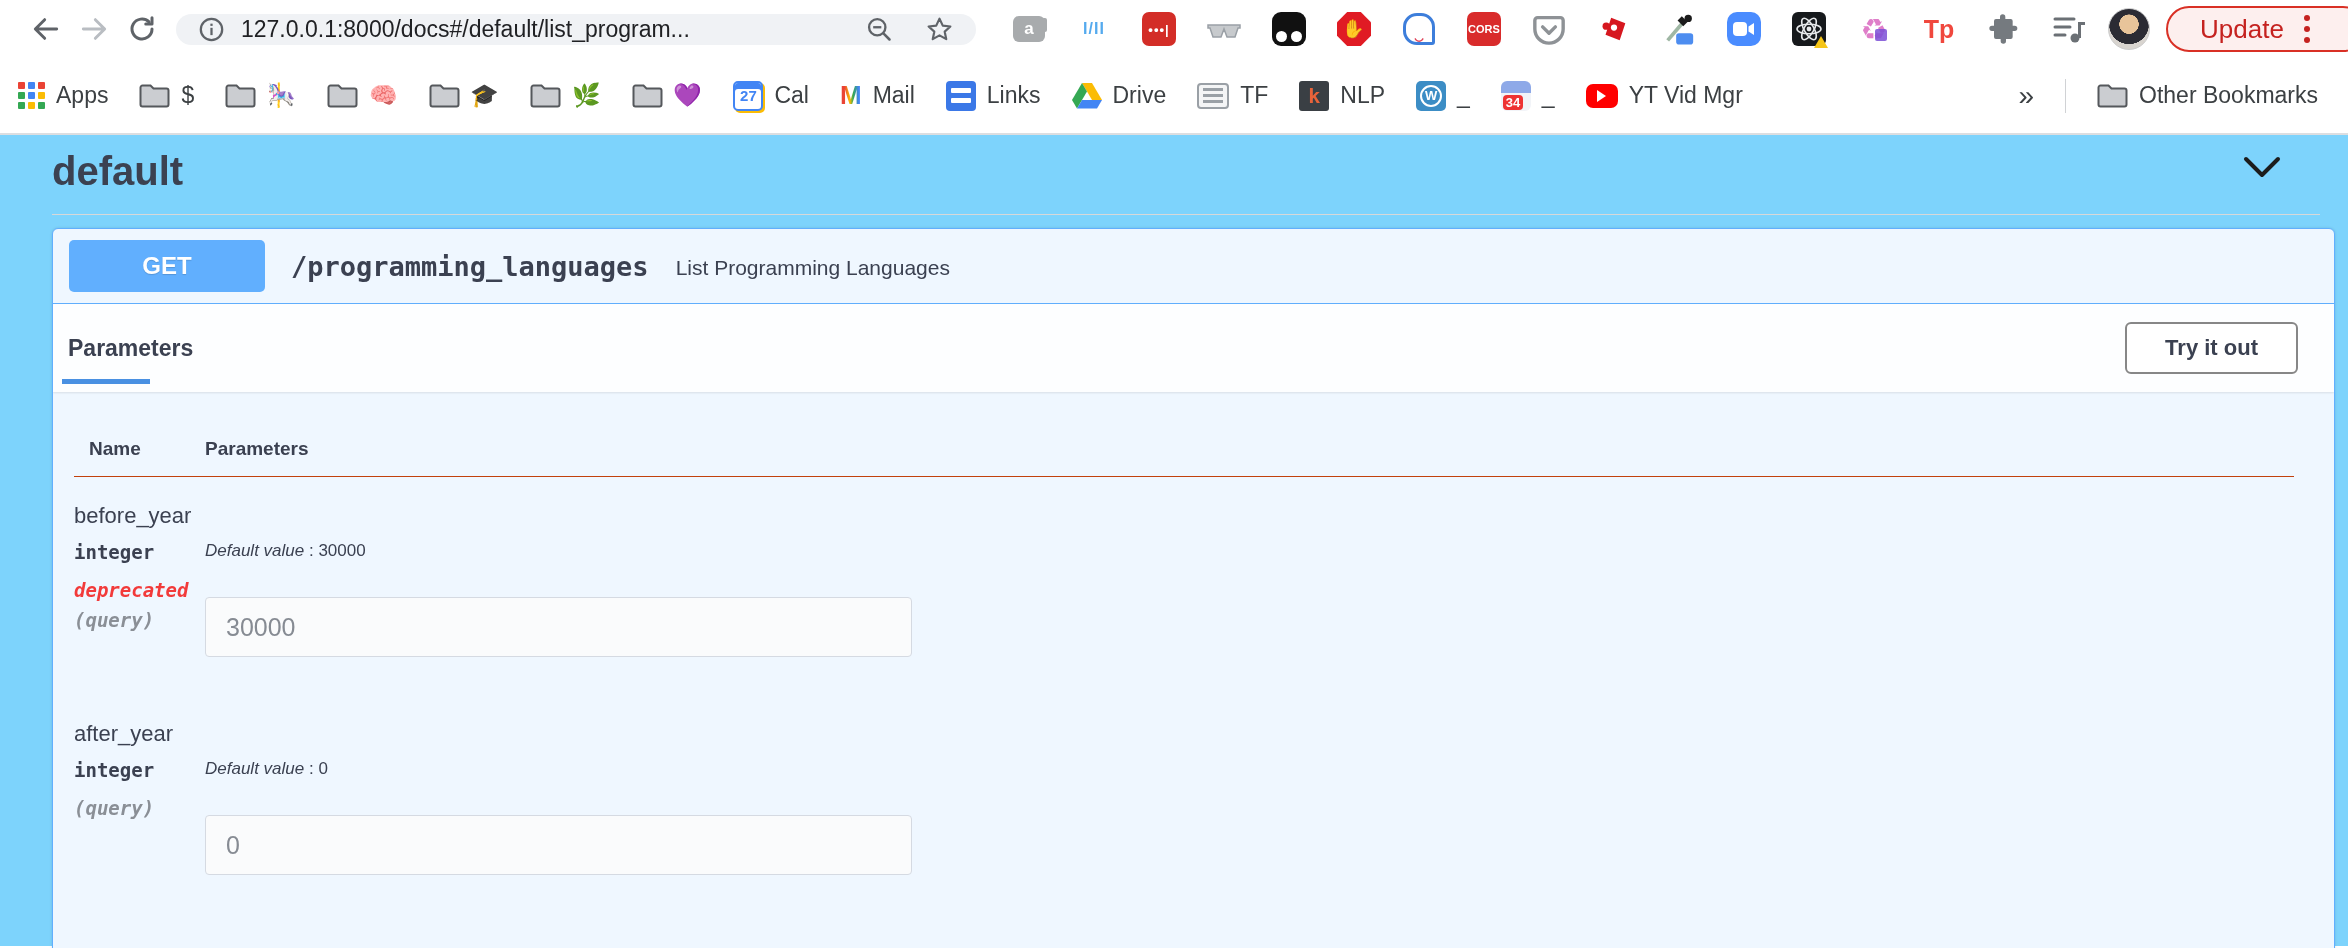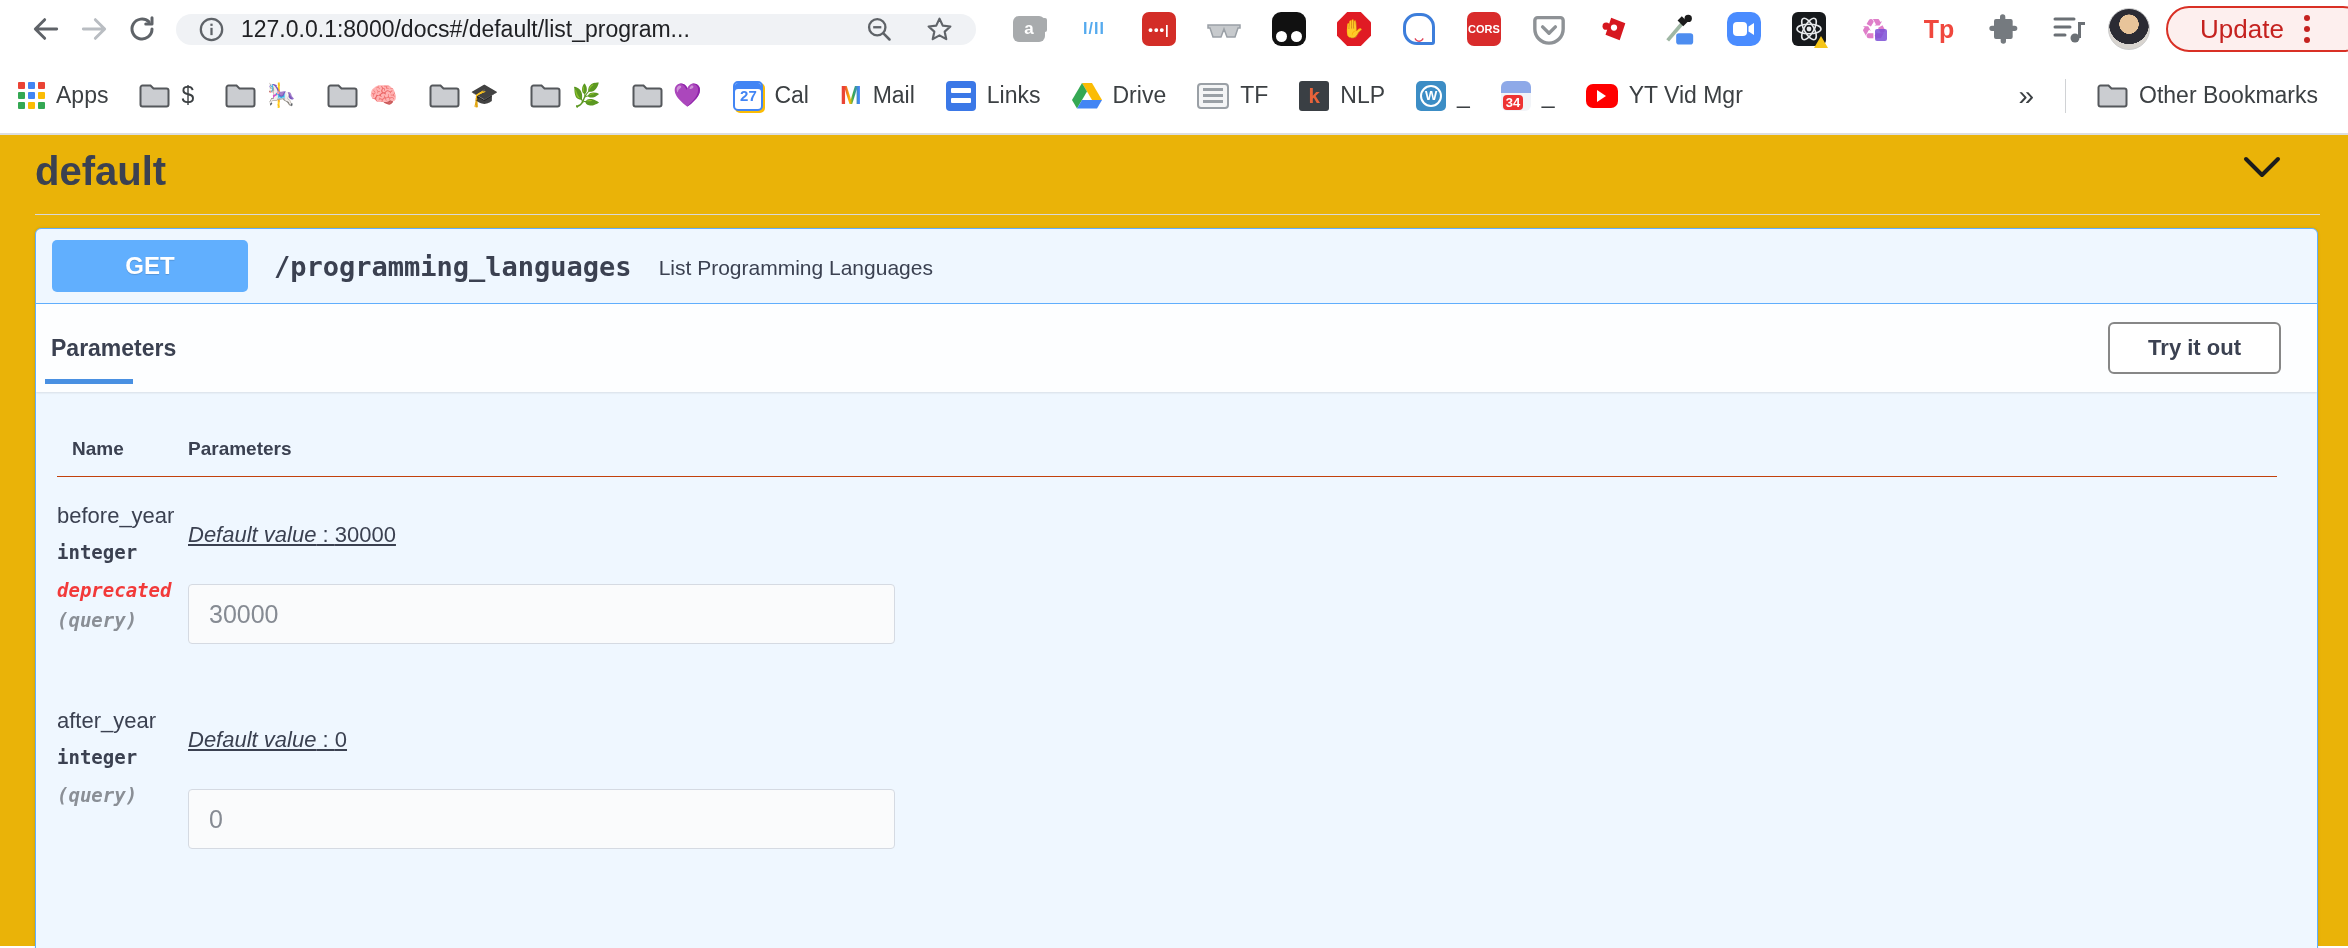--- a/index.html
+++ b/index.html
@@ -28,21 +28,21 @@
   
   .bookmarks { height:77px; display:flex; align-items:center; padding:0 30px 0 18px; gap:31px;
     background:#fff; border-bottom:2px solid #dcdee1; font-size:23px; color:#3c4043; }
   .bm { display:flex; align-items:center; gap:11px; flex:none; }
   .apps-grid { display:grid; grid-template-columns:repeat(3,7px); grid-gap:3px; }
   .apps-grid i { width:7px; height:7px; border-radius:1px; display:block; }
   .bm-divider { width:1px; height:34px; background:#d0d2d5; flex:none; }
   .overflow-chevron { font-size:28px; color:#3c4043; margin-left:8px; }
 
   
-  .content { position:relative; height:811px; background:#eab308; }
+  .content { position:relative; height:811px; background:#7dd3fc;padding-left:17px; }
   .sec-title { font-size:40px; font-weight:bold; color:#3b4151; padding:14px 0 0 35px; }
   .sec-chevron { position:absolute; top:18px; right:64px; }
   .sec-rule { margin:20px 28px 13px 35px; border-bottom:1px solid #d8d8d8; }
 
   .opblock { margin-left:35px; width:2283px; height:900px; border:1.5px solid #61affe;
     border-radius:6px; background:#eff7ff; overflow:hidden; box-shadow:0 0 3px rgba(0,0,0,.12); }
   .op-summary { display:flex; align-items:center; padding:11px 16px; border-bottom:1px solid #61affe; }
   .method-badge { width:196px; height:52px; background:#61affe; border-radius:5px; color:#fff;
     font-size:24px; font-weight:bold; display:flex; align-items:center; justify-content:center;
     text-shadow:0 1px 1px rgba(0,0,0,.15); }
@@ -58,21 +58,21 @@
     font-size:22px; font-weight:bold; color:#3b4151; }
 
   .op-body { padding:30px 40px 60px 21px; }
   .params-head { display:grid; grid-template-columns:116px 1fr; font-size:19px; font-weight:bold;
     color:#3b4151; border-bottom:1px solid #c2410c; padding:16px 0 16px 15px; }
   .param-row { display:grid; grid-template-columns:131px 1fr; padding-top:26px; }
   .param-name { font-size:22px; color:#3b4151; }
   .param-type { font-family:"DejaVu Sans Mono", monospace; font-weight:bold; font-size:19px; color:#3b4151; margin-top:12px; }
   .param-depr { font-family:"DejaVu Sans Mono", monospace; font-weight:bold; font-style:italic; font-size:19px; color:#f23a3a; margin-top:16px; }
   .param-in { font-family:"DejaVu Sans Mono", monospace; font-weight:bold; font-style:italic; font-size:19px; color:#8a8f96; margin-top:8px; }
-  .default-line { font-size:22px; color:#3b4151; margin-top:19px;text-decoration:underline; }
+  .default-line { font-size:17px; color:#3b4151; margin-top:38px; }
   .default-line .it { font-style:italic; }
   .param-input { margin-top:36px; width:707px; height:60px; font-size:25px; color:#868b93;
     background:#fafbfc; border:1px solid #d5dae2; border-radius:4px; padding:0 20px; display:block;
     font-family:"Liberation Sans", sans-serif; }
   .row-gap { margin-top:38px; }
 
   
   svg { display:block; }
 </style>
 </head>

